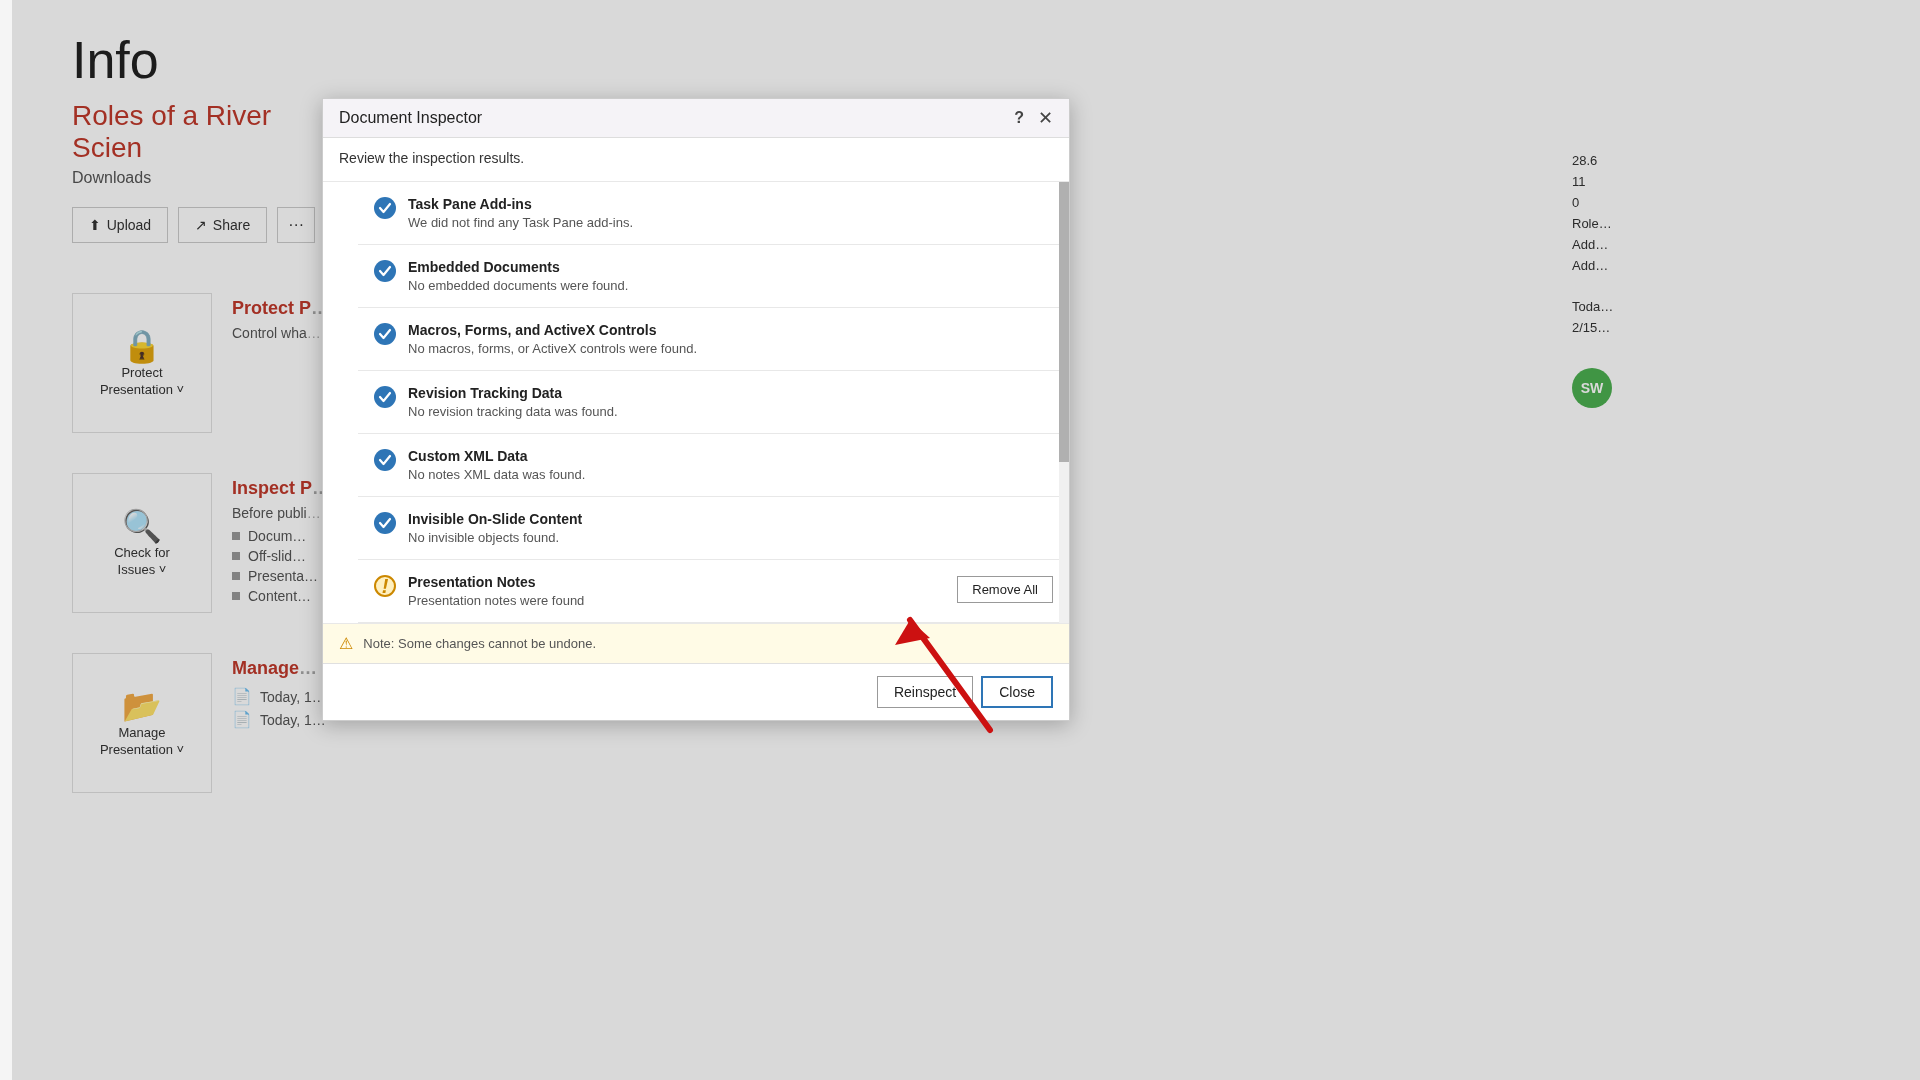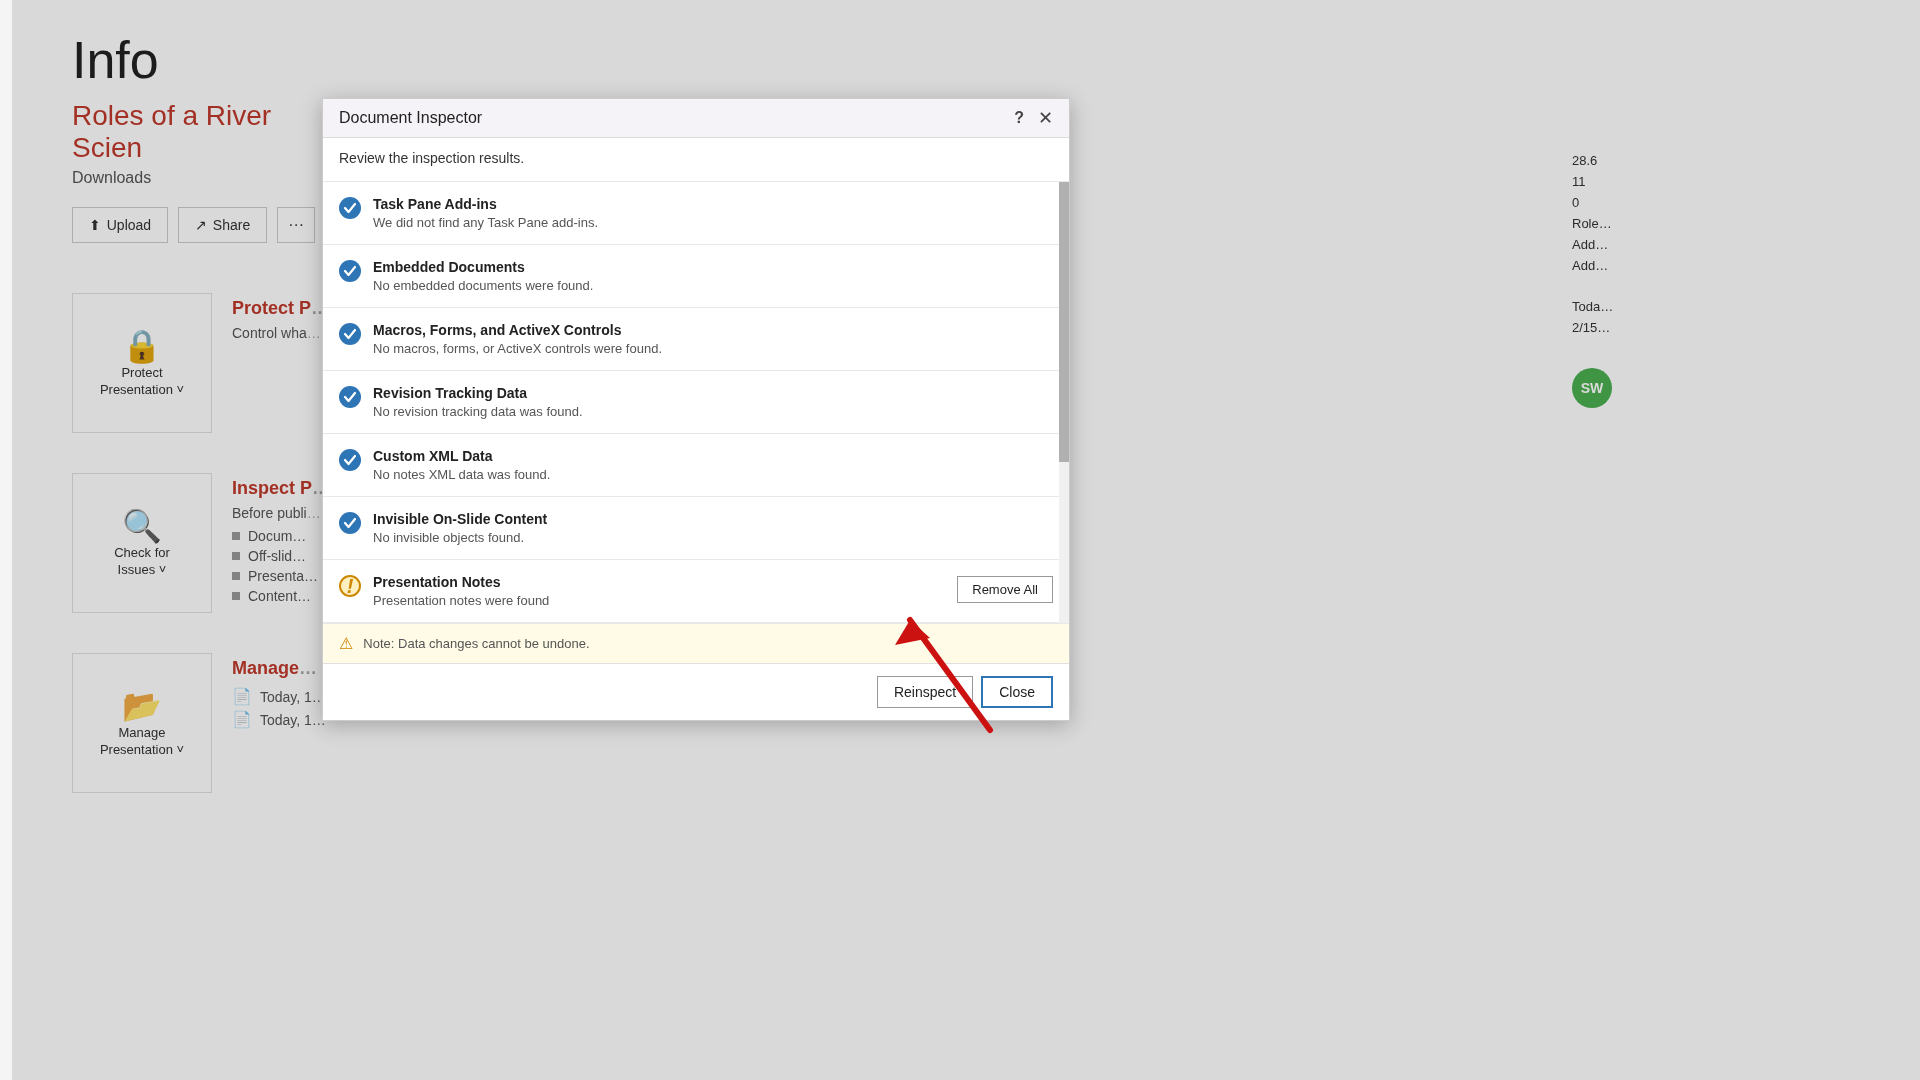--- a/index.html
+++ b/index.html
@@ -495,21 +495,21 @@
     <div class="modal-titlebar">
       <span class="modal-title-text">Document Inspector</span>
       <div class="modal-titlebar-right">
         <button class="modal-help-btn">?</button>
         <button class="modal-close-btn">✕</button>
       </div>
     </div>
 
     <div class="modal-subtitle">Review the inspection results.</div>
 
-    <div class="modal-body" style="position:relative;">
+    <div class="modal-body" style="position:relative;padding-left:35px;">
 
       <div class="inspection-item">
         <div class="check-icon">
           <svg viewBox="0 0 14 14" fill="none" xmlns="http://www.w3.org/2000/svg">
             <polyline points="2,7 5.5,11 12,3" stroke="white" stroke-width="2.2" stroke-linecap="round" stroke-linejoin="round"></polyline>
           </svg>
         </div>
         <div class="item-text">
           <div class="item-title">Task Pane Add-ins</div>
           <div class="item-desc">We did not find any Task Pane add-ins.</div>
@@ -585,21 +585,21 @@
         <button class="remove-all-btn">Remove All</button>
       </div>
 
       <div class="scrollbar-track">
         <div class="scrollbar-thumb"></div>
       </div>
     </div>
 
     <div class="modal-warning-bar">
       <span class="warning-triangle">⚠</span>
-      <span>Note: Data changes cannot be undone.</span>
+      <span>Note: Some changes cannot be undone.</span>
     </div>
 
     <div class="modal-footer">
       <button class="footer-btn">Reinspect</button>
       <button class="footer-btn primary">Close</button>
     </div>
   </div>
 </div>
 
 <div class="arrow-annotation" style="position:absolute; top:580px; left:850px; width:200px; height:160px; pointer-events:none; z-index:300;">

